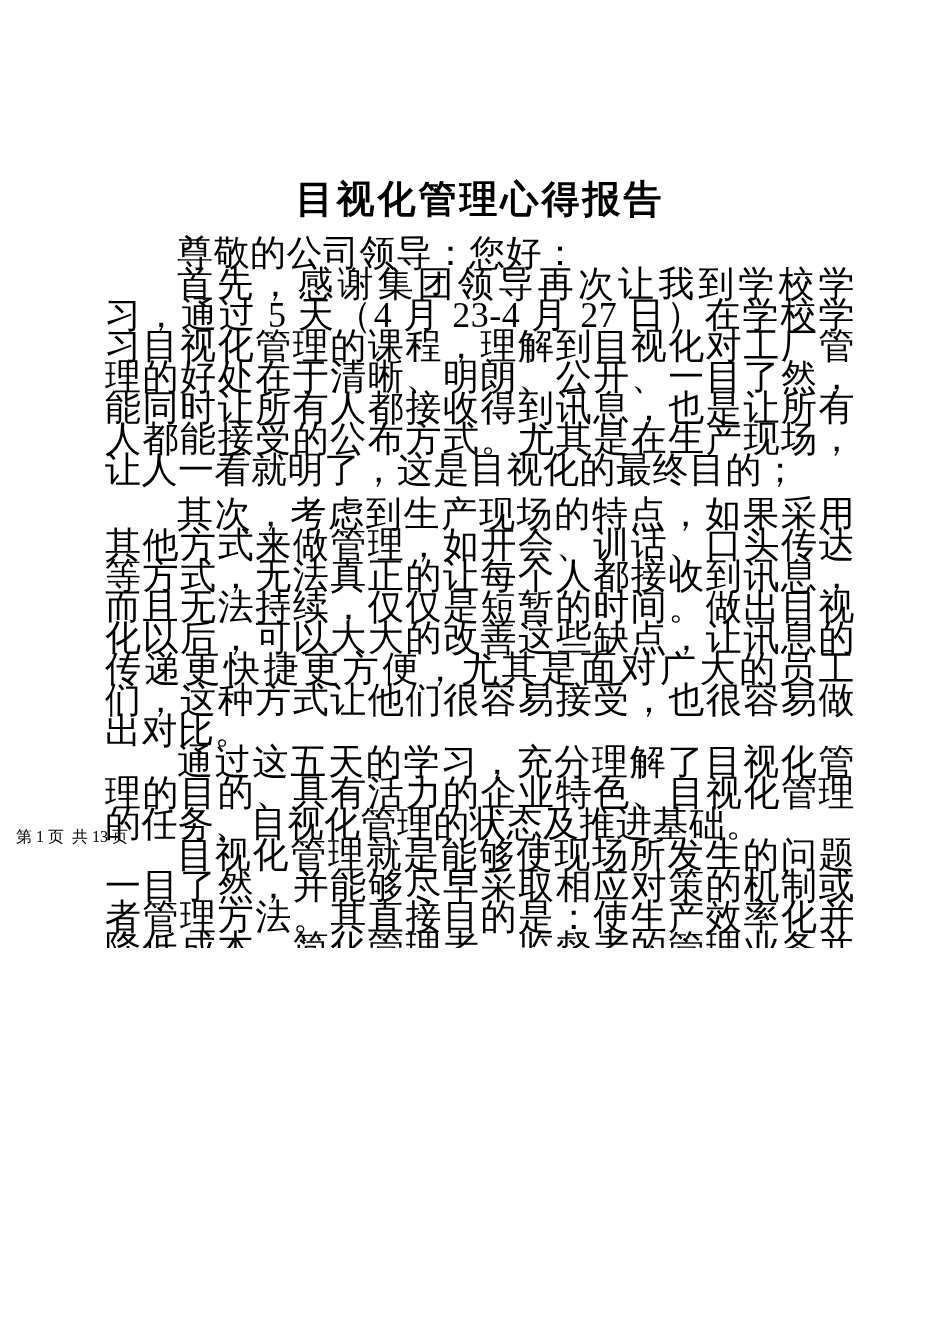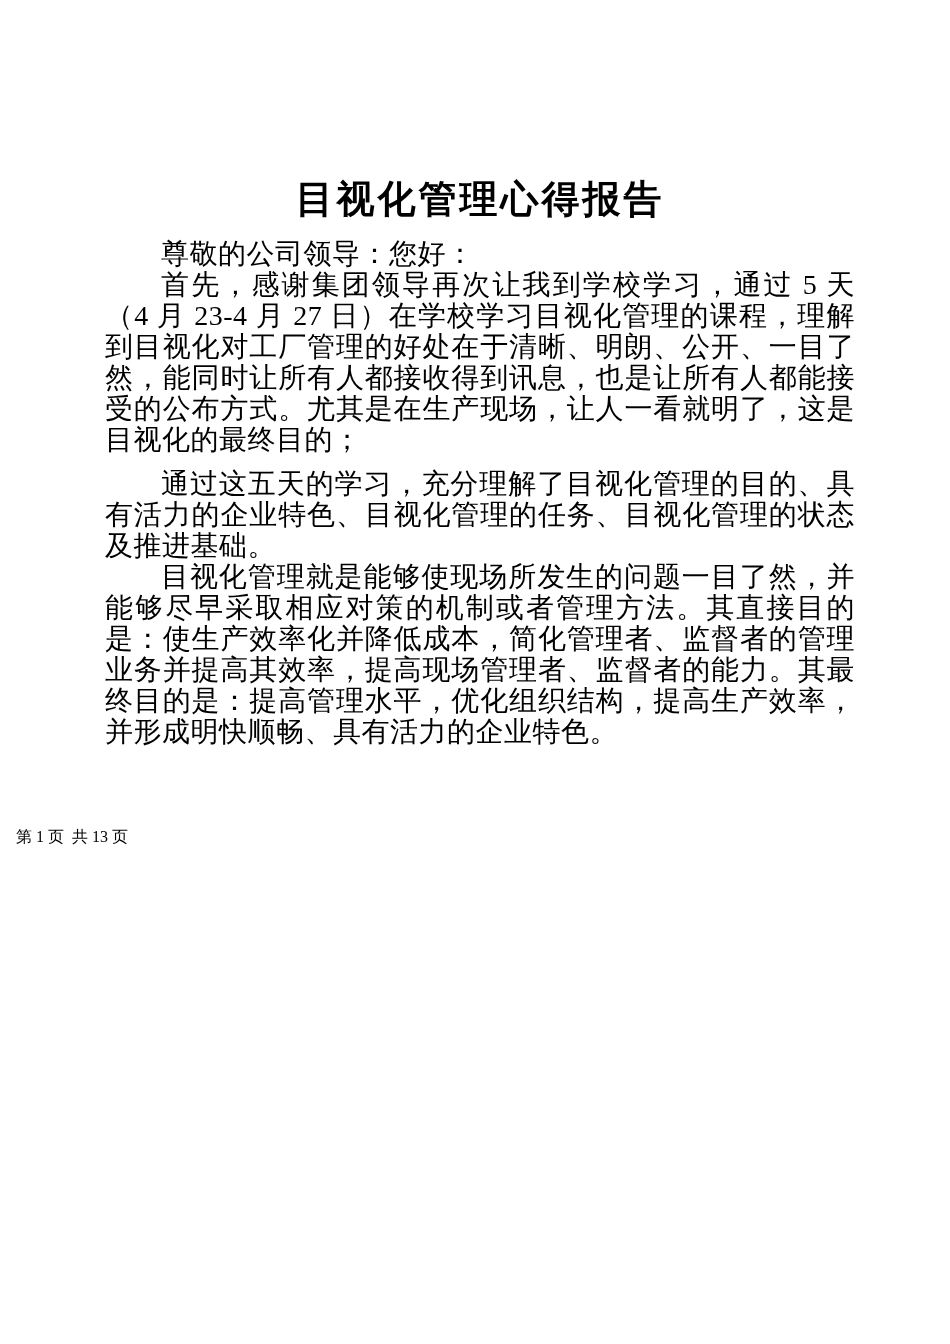--- a/index.html
+++ b/index.html
@@ -27,21 +27,21 @@
     line-height: 46px;
     font-weight: 700;
     letter-spacing: 3px;
     font-family: "Liberation Serif", "DejaVu Serif", serif;
   }
   .doc-body {
     position: absolute;
     top: 238px;
     left: 105px;
     width: 750px;
-    font-size: 28px;
+    font-size: 36px;
     line-height: 31px;
     text-align: justify;
     text-justify: inter-character;
     letter-spacing: 0.5px;
   }
   .para {
     margin: 0;
     text-indent: 2em;
   }
   .para.gap-after {
@@ -60,20 +60,21 @@
 </head>
 <body>
 
 <div class="page">
 
   <h1 class="doc-title">目视化管理心得报告</h1>
 
   <div class="doc-body">
     <p class="para">尊敬的公司领导：您好：</p>
     <p class="para gap-after">首先，感谢集团领导再次让我到学校学习，通过 5 天（4 月 23-4 月 27 日）在学校学习目视化管理的课程，理解到目视化对工厂管理的好处在于清晰、明朗、公开、一目了然，能同时让所有人都接收得到讯息，也是让所有人都能接受的公布方式。尤其是在生产现场，让人一看就明了，这是目视化的最终目的；</p>
+    <p class="para">其次，考虑到生产现场的特点，如果采用其他方式来做管理，如开会、训话、口头传达等方式，无法真正的让每个人都接收到讯息，而且无法持续，仅仅是短暂的时间。做出目视化以后，可以大大的改善这些缺点，让讯息的传递更快捷更方便，尤其是面对广大的员工们，这种方式让他们很容易接受，也很容易做出对比。</p>
     <p class="para">通过这五天的学习，充分理解了目视化管理的目的、具有活力的企业特色、目视化管理的任务、目视化管理的状态及推进基础。</p>
     <p class="para">目视化管理就是能够使现场所发生的问题一目了然，并能够尽早采取相应对策的机制或者管理方法。其直接目的是：使生产效率化并降低成本，简化管理者、监督者的管理业务并提高其效率，提高现场管理者、监督者的能力。其最终目的是：提高管理水平，优化组织结构，提高生产效率，并形成明快顺畅、具有活力的企业特色。</p>
   </div>
 
   <div class="page-footer">
     <span>第 1 页  共 13 页</span>
   </div>
 
 </div>
 

